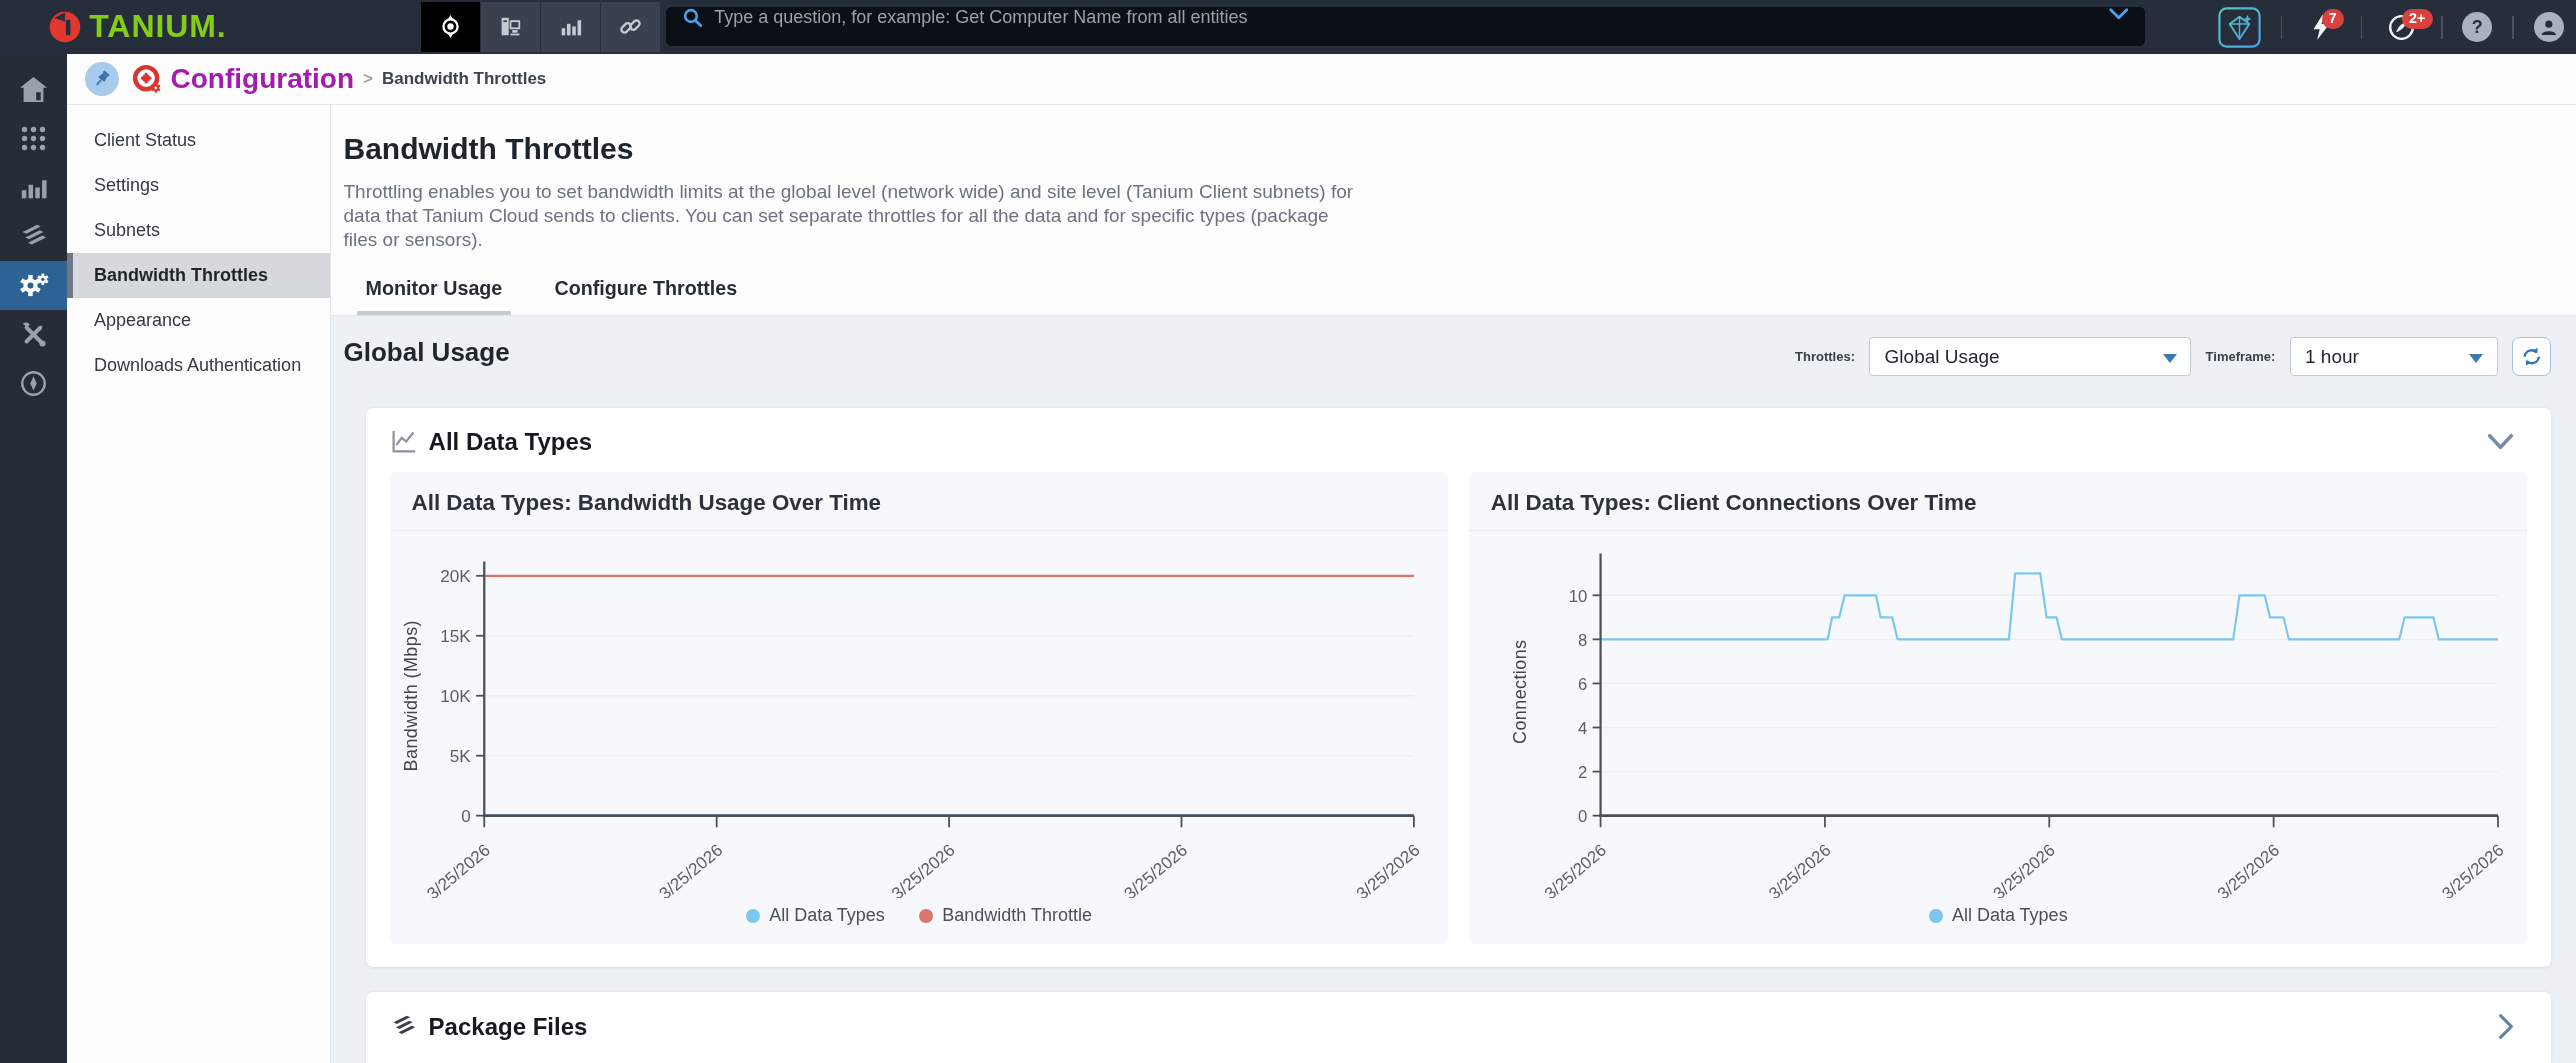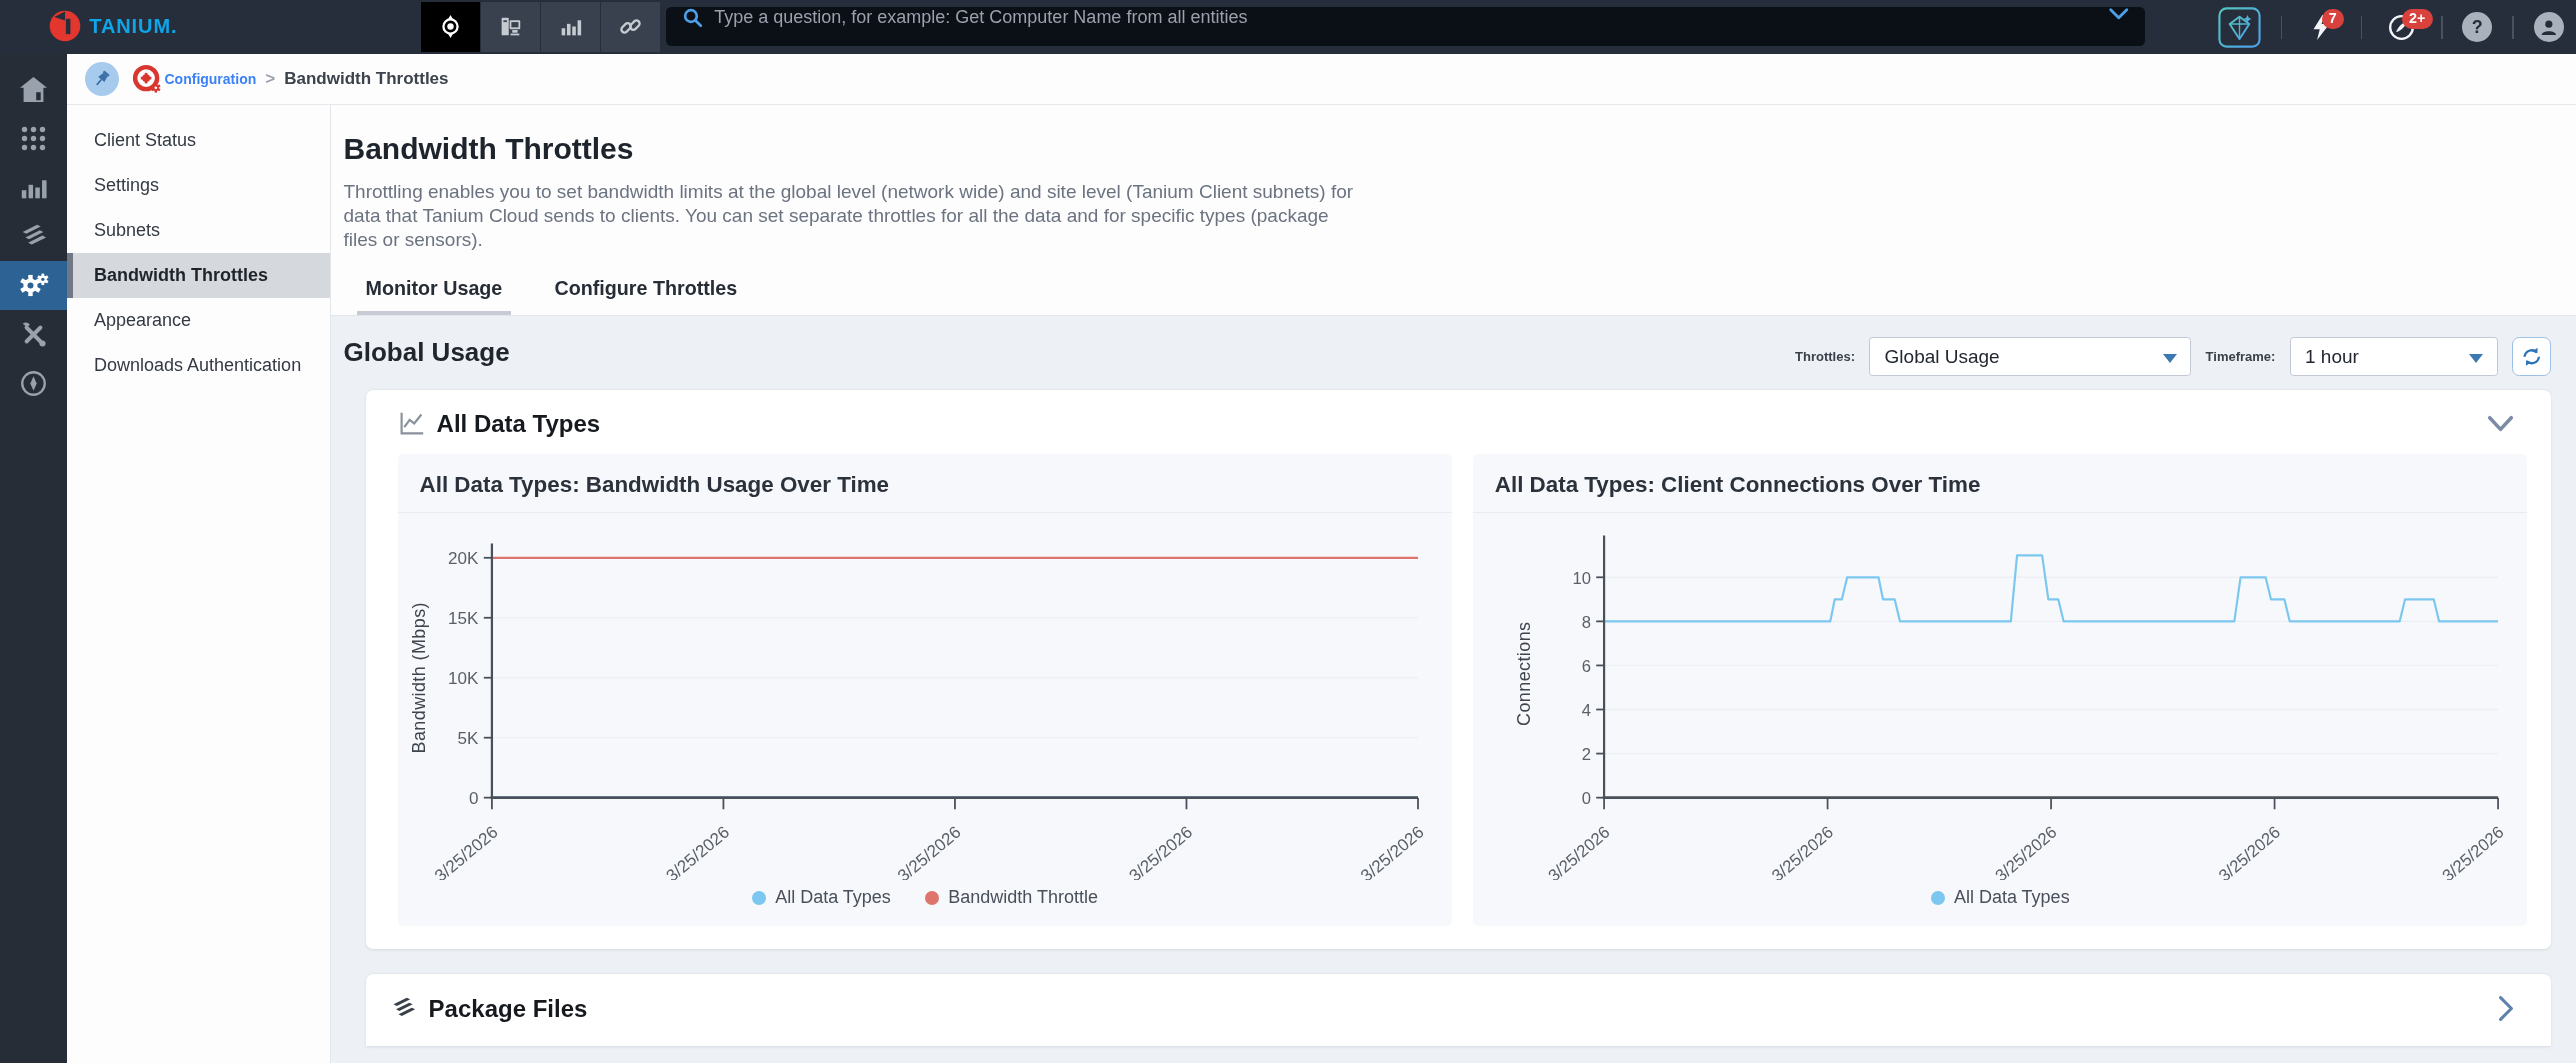--- a/index.html
+++ b/index.html
@@ -3,21 +3,21 @@
 <meta charset="utf-8">
 <style>
   * { margin:0; padding:0; box-sizing:border-box; }
   html,body { width:2576px; height:1063px; overflow:hidden; background:#EDF1F6;
               font-family:"Liberation Sans", sans-serif; }
   .app { position:relative; width:2576px; height:1063px; }
 
   
   .topbar { position:absolute; left:0; top:0; width:2576px; height:54px; background:#272E3B; z-index:30; }
   .logo { position:absolute; left:47px; top:8px; display:flex; align-items:center; gap:6.3px; }
-  .logo-text { color:#0ea5e9; font-size:20px; font-weight:800; letter-spacing:0.9px;text-align:center; }
+  .logo-text { color:#84cc16; font-size:32px; font-weight:800; letter-spacing:0.9px;text-align:center; }
   .modules { position:absolute; left:421px; top:1.8px; height:50px; display:flex; }
   .module-cell { width:60px; height:50px; display:flex; align-items:center; justify-content:center;
                  background:#39414F; border-right:1.8px solid #272E3B; cursor:pointer; }
   .module-cell.active { background:#000000; }
   .searchbox { position:absolute; left:666px; top:7.2px; width:1479px; height:39px; background:#0B0F16;
                border-radius:5.4px; display:flex; align-items:flex-start; padding:0 16px; }
   .searchbox input { flex:1; background:transparent; border:none; outline:none; color:#C9CFD8;
                      font-size:18px; margin-left:10.7px; font-family:"Liberation Sans",sans-serif; }
   .searchbox input::placeholder { color:#9AA1AC; }
   .topbar-right { position:absolute; right:12.5px; top:0; height:54px; display:flex; align-items:center; gap:19.7px; }
@@ -34,21 +34,21 @@
                   display:flex; flex-direction:column; padding-top:10.7px; z-index:20; }
   .icon-cell { width:67px; height:49px; display:flex; align-items:center; justify-content:center; cursor:pointer; }
   .icon-cell.active { background:#2D6394; }
 
   
   .content-header { position:absolute; left:67px; top:54px; width:2509px; height:51px; background:#FDFDFE;
                     border-bottom:0.9px solid #E4E7EC; display:flex; align-items:center; z-index:10; }
   .pin-circle { width:34px; height:34px; border-radius:50%; background:#A7CBEC; margin-left:18px;
                 display:flex; align-items:center; justify-content:center; cursor:pointer; }
   .bc-module-icon { margin-left:12.5px; }
-  .bc-module { margin-left:3px; font-size:14px; font-weight:bold; color:#3b82f6; }
+  .bc-module { margin-left:9px; font-size:28px; font-weight:bold; color:#a21caf; }
   .bc-sep { margin:0 9px; color:#9AA1AB; font-size:17px; font-weight:bold; }
   .bc-page { font-size:17px; font-weight:bold; color:#3C434C; }
 
   
   .subsidebar { position:absolute; left:67px; top:105px; width:264px; height:959px; background:#FDFDFE;
                 border-right:0.9px solid #E3E6EB; padding-top:12.5px; }
   .nav-item { position:relative; height:45px; display:flex; align-items:center; padding-left:27px;
               font-size:18px; color:#343A43; cursor:pointer; }
   .nav-item.selected { background:#D5D9DE; font-weight:bold; color:#1F242B; }
   .nav-item.selected::before { content:""; position:absolute; left:0; top:0; width:6.3px; height:100%; background:#6F7884; }
@@ -70,21 +70,21 @@
   .select { position:relative; height:39px; background:#fff; border:1.3px solid #C3C9D2; border-radius:3.6px;
             display:flex; align-items:center; padding:0 43px 0 14.3px; font-size:19px; color:#232830; cursor:pointer; }
   .select .caret { position:absolute; right:13.4px; top:16px; width:0; height:0;
                    border-left:7.2px solid transparent; border-right:7.2px solid transparent; border-top:9px solid #3E78B3; }
   .select.throttles { min-width:322px; }
   .select.timeframe { min-width:208px; }
   .refresh-btn { width:39px; height:39px; background:#fff; border:1.3px solid #9DC0E4; border-radius:7.2px;
                  display:flex; align-items:center; justify-content:center; cursor:pointer; }
 
   .card { background:#fff; border-radius:7.2px; box-shadow:0 0.9px 2.7px rgba(16,24,40,0.10); }
-  .card-adt { margin:14px 25px 0 35px;padding-left:8px; }
+  .card-adt { margin:32px 25px 0 35px; }
   .card-header { display:flex; align-items:center; gap:11.6px; padding:19.7px 36px 14.3px 24px; }
   .card-title { font-size:24px; font-weight:bold; color:#16191E; }
   .card-chevron { margin-left:auto; cursor:pointer; }
   .panels { display:flex; gap:21.5px; padding:1.8px 24px 23px; }
   .panel { flex:1; background:#F7F8FB; border-radius:5.4px; }
   .panel-title { font-size:22.4px; font-weight:bold; color:#2B323B; padding:18px 21.5px 14.3px; border-bottom:0.9px solid #E8EBF0; }
   .chart-wrap { padding:9px 7.2px 0 3.6px; }
   .chart-wrap svg { display:block; width:100%; height:358px; }
   .legend { display:flex; justify-content:center; gap:34px; padding:7.2px 0 18px; }
   .legend-item { display:flex; align-items:center; gap:9px; cursor:pointer; }

